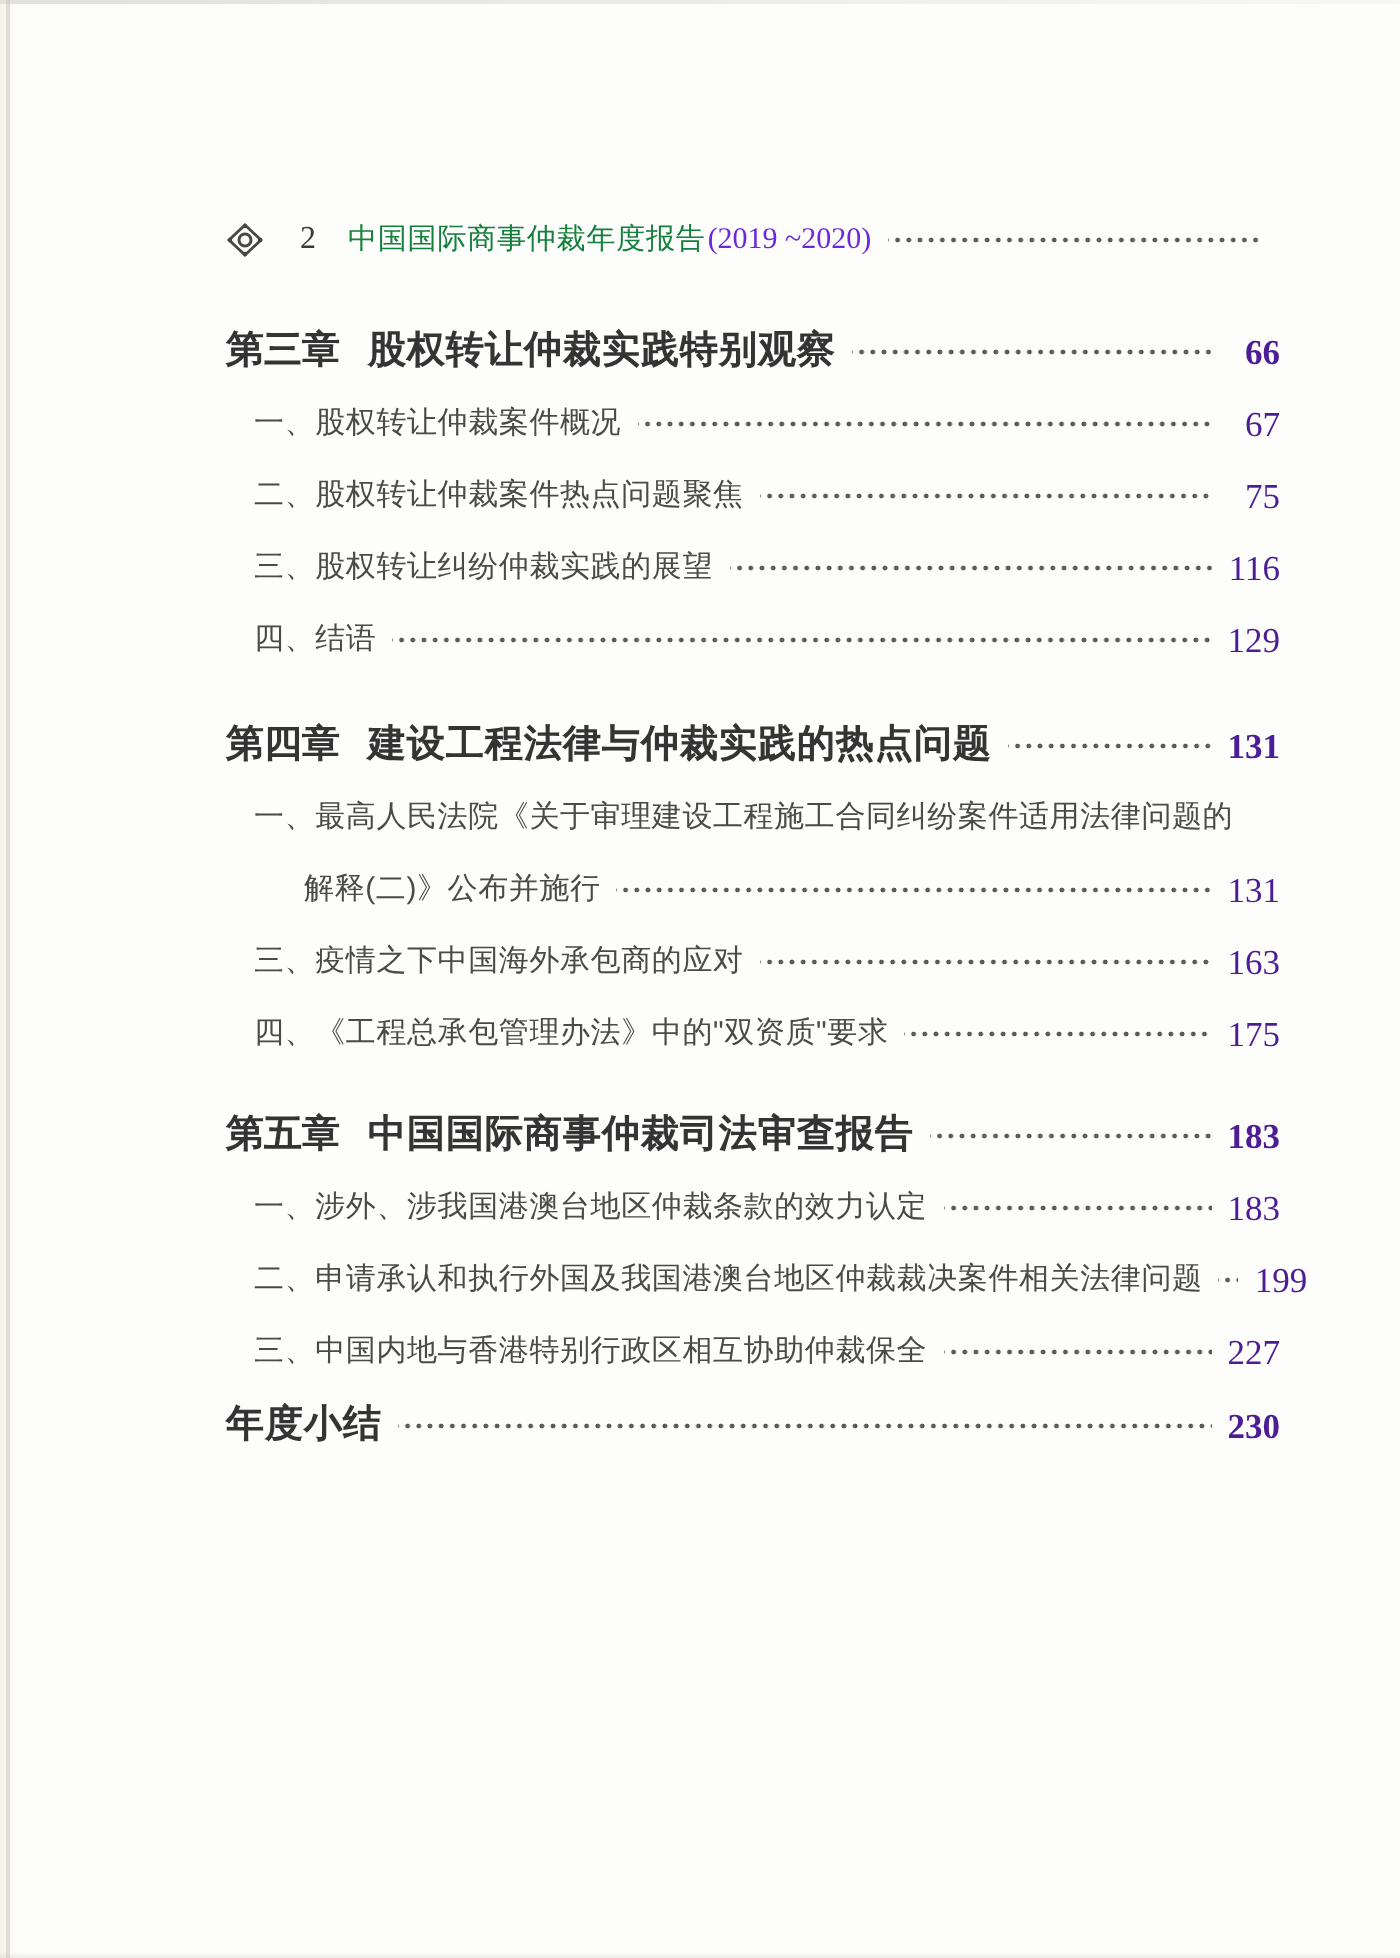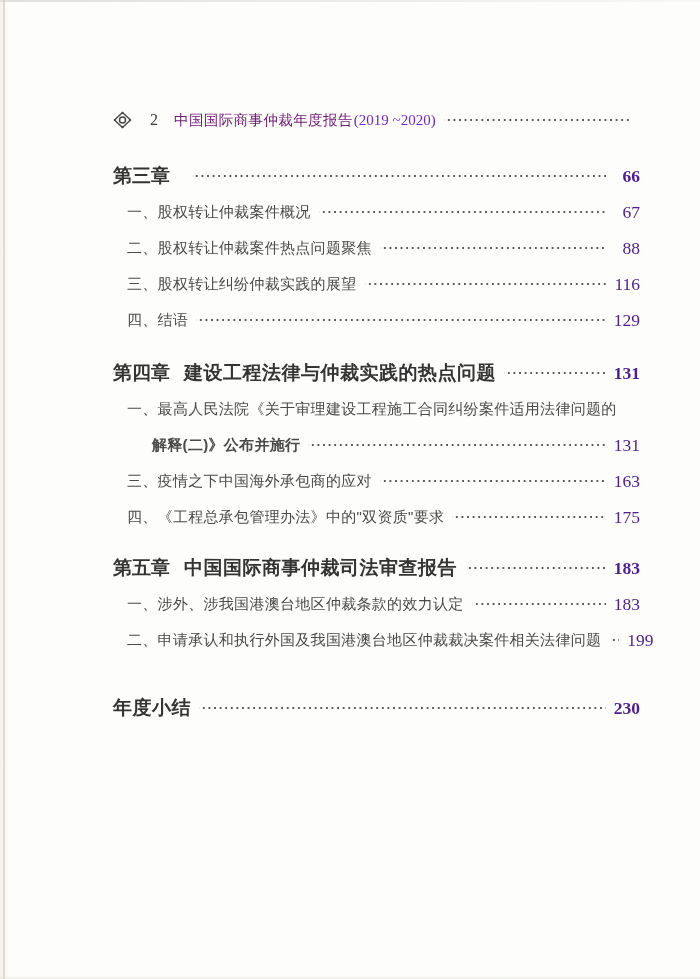--- a/index.html
+++ b/index.html
@@ -46,54 +46,54 @@
 
   
   .head-ornament{
     flex:0 0 auto;width:19px;height:18px;margin-right:18px;
     display:inline-flex;align-items:center;justify-content:center;
   }
   .head-pagenum{
     flex:0 0 auto;font-size:16px;color:#3c3c3c;margin-right:16px;
   }
   .head-title{
-    flex:0 0 auto;font-size:14.5px;color:#701a75;letter-spacing:.4px;
+    flex:0 0 auto;font-size:14.5px;color:#15803d;letter-spacing:.4px;
   }
   .head-years{
     flex:0 0 auto;font-size:15px;color:#6d28d9;margin-left:1px;
   }
 
   
   .chapter{font-weight:bold;color:#343434;font-size:19px;justify-content:space-between;}
   .chapter .ch-no{flex:0 0 auto;margin-right:14px;}
   .chapter .ch-title{flex:0 0 auto;letter-spacing:.5px;}
   .item{font-size:15px;font-weight:500;color:#4a4a4a;}
   .item .label{flex:0 0 auto;padding-left:14px;letter-spacing:.3px;}
-  .item.cont .label{padding-left:39px;font-weight:bold;}
+  .item.cont .label{padding-left:39px;}
   .summary-row{font-weight:bold;color:#343434;font-size:19px;}
   .summary-row .label{flex:0 0 auto;letter-spacing:.5px;}
 
   .dots{
     flex:1 1 auto;min-width:10px;height:100%;
     margin:0 8px;
     background-image:radial-gradient(circle, #5a5a5a 1.05px, rgba(90,90,90,0) 1.35px);
     background-size:5.6px 100%;
     background-repeat:repeat-x;
     background-position:2px center;
   }
   .pageno{
     flex:0 0 auto;min-width:26px;text-align:right;
     font-family:"Liberation Serif", serif;
     font-size:17.5px;color:#4c1d95;
   }
 
   .sec3{margin-top:32px;}
   .sec4{margin-top:29px;}
   .sec5{margin-top:27px;}
-  .summary{margin-top:44px;}
+  .summary{margin-top:13px;}
 
   .ornament-svg{display:block;}
 </style>
 </head>
 <body>
 
 <div class="page">
   <div class="edge-top-line"></div>
   <div class="edge-left-tint"></div>
   <div class="edge-left-line"></div>
@@ -114,32 +114,33 @@
       </span>
       <span class="head-pagenum serif">2</span>
       <span class="head-title">中国国际商事仲裁年度报告</span>
       <span class="head-years serif">(2019 ~2020)</span>
       <span class="dots"></span>
     </div>
 
     <div class="section sec3">
       <div class="row chapter">
         <span class="ch-no">第三章</span>
+        <span class="ch-title">股权转让仲裁实践特别观察</span>
         <span class="dots"></span>
         <span class="pageno">66</span>
       </div>
       <div class="row item">
         <span class="label">一、股权转让仲裁案件概况</span>
         <span class="dots"></span>
         <span class="pageno">67</span>
       </div>
       <div class="row item">
         <span class="label">二、股权转让仲裁案件热点问题聚焦</span>
         <span class="dots"></span>
-        <span class="pageno">88</span>
+        <span class="pageno">75</span>
       </div>
       <div class="row item">
         <span class="label">三、股权转让纠纷仲裁实践的展望</span>
         <span class="dots"></span>
         <span class="pageno">116</span>
       </div>
       <div class="row item">
         <span class="label">四、结语</span>
         <span class="dots"></span>
         <span class="pageno">129</span>
@@ -183,20 +184,25 @@
       <div class="row item">
         <span class="label">一、涉外、涉我国港澳台地区仲裁条款的效力认定</span>
         <span class="dots"></span>
         <span class="pageno">183</span>
       </div>
       <div class="row item">
         <span class="label">二、申请承认和执行外国及我国港澳台地区仲裁裁决案件相关法律问题</span>
         <span class="dots"></span>
         <span class="pageno">199</span>
       </div>
+      <div class="row item">
+        <span class="label">三、中国内地与香港特别行政区相互协助仲裁保全</span>
+        <span class="dots"></span>
+        <span class="pageno">227</span>
+      </div>
     </div>
 
     <div class="section summary">
       <div class="row summary-row">
         <span class="label">年度小结</span>
         <span class="dots"></span>
         <span class="pageno">230</span>
       </div>
     </div>
 

